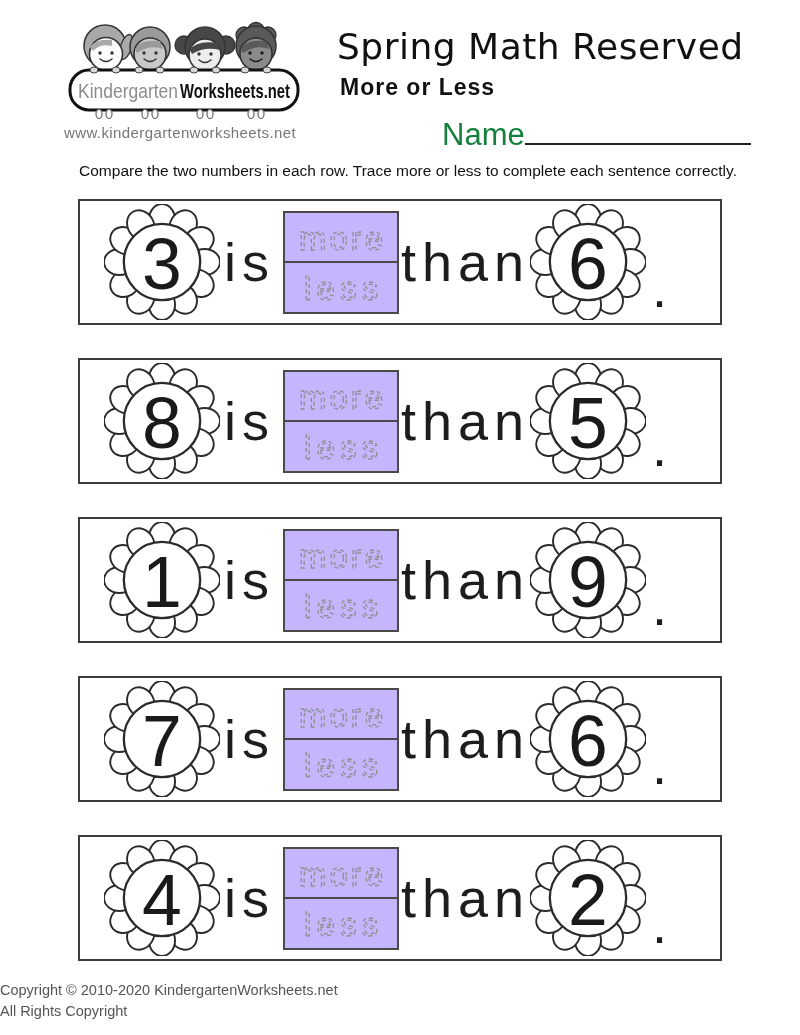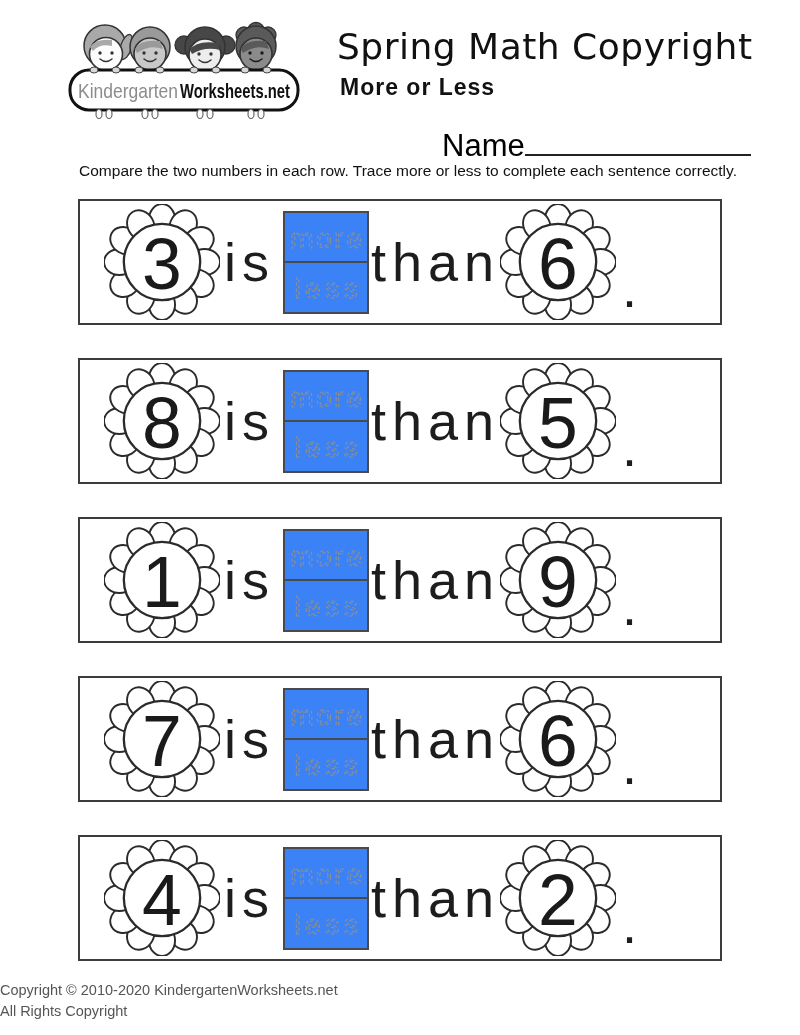--- a/index.html
+++ b/index.html
@@ -15,21 +15,21 @@
   }
   .title{
     position:absolute;left:337px;top:26px;font-size:36px;
     font-family:"DejaVu Sans",sans-serif;font-weight:400;color:#111;
     letter-spacing:.5px;white-space:nowrap;
   }
   .subtitle{
     position:absolute;left:340px;top:74px;font-size:23px;font-weight:700;
     color:#111;letter-spacing:1px;
   }
-  .name-row{position:absolute;left:442px;top:123px;font-size:31px;color:#000000;white-space:nowrap;}
+  .name-row{position:absolute;left:442px;top:112px;font-size:31px;color:#15803d;white-space:nowrap;}
   .name-line{
     display:inline-block;width:226px;height:1em;
     border-bottom:2.5px solid #222;vertical-align:baseline;
   }
   .instruction{
     position:absolute;top:162px;left:0;width:100%;text-align:center;
     font-size:15.5px;color:#111;margin-left:8px;
   }
   
   .rows{position:absolute;left:78px;top:199px;width:644px;}
@@ -39,23 +39,23 @@
     background:#fff;
   }
   .flower{width:116px;height:116px;flex:none;}
   .word{
     font-size:54px;letter-spacing:6px;color:#1d1d1d;line-height:1;
     white-space:nowrap;
   }
   .w-is{margin-left:4px;}
   .w-than{margin-left:2px;margin-right:0;}
   .trace-box{
-    width:86px;height:103px;box-sizing:border-box;margin-left:8px;
+    width:116px;height:103px;box-sizing:border-box;margin-left:8px;
     border:2.5px solid #4a4a4a;display:flex;flex-direction:column;flex:none;
-    background:#3b82f6;
+    background:#c4b5fd;
   }
   .trace-half{flex:1;display:flex;align-items:center;justify-content:center;}
   .trace-half + .trace-half{border-top:2.5px solid #4a4a4a;}
   .trace-half svg{width:96px;height:44px;display:block;}
   .period{
     font-size:54px;color:#1d1d1d;align-self:flex-end;
     margin:0 0 8px 6px;line-height:1;
   }
   
   .footer{
@@ -153,22 +153,23 @@
         <ellipse cx="95" cy="98" rx="3" ry="4.5"></ellipse>
       <ellipse cx="140" cy="98" rx="3" ry="4.5"></ellipse>
         <ellipse cx="150" cy="98" rx="3" ry="4.5"></ellipse>
       <ellipse cx="191" cy="98" rx="3" ry="4.5"></ellipse>
         <ellipse cx="201" cy="98" rx="3" ry="4.5"></ellipse>
     </g>
     <text x="18" y="82" font-family="Liberation Sans, sans-serif" font-size="21" fill="#8c8c8c" textLength="100" lengthAdjust="spacingAndGlyphs">Kindergarten</text>
     <text x="120" y="82" font-family="Liberation Sans, sans-serif" font-size="21" font-weight="bold" fill="#101010" textLength="110" lengthAdjust="spacingAndGlyphs">Worksheets.net</text>
   </svg>
 
-
-  <h1 class="title" style="margin:0;font-size:36px;">Spring Math Copyright</h1>
+  <div class="site-url">www.kindergartenworksheets.net</div>
+
+  <h1 class="title" style="margin:0;font-size:36px;">Spring Math Reserved</h1>
   <h2 class="subtitle" style="margin:0;">More or Less</h2>
 
   <div class="name-row">
     <span>Name</span><span class="name-line"></span>
   </div>
 
   <div class="instruction">Compare the two numbers in each row. Trace more or less to complete each sentence correctly.</div>
 
   <div class="rows">
 

